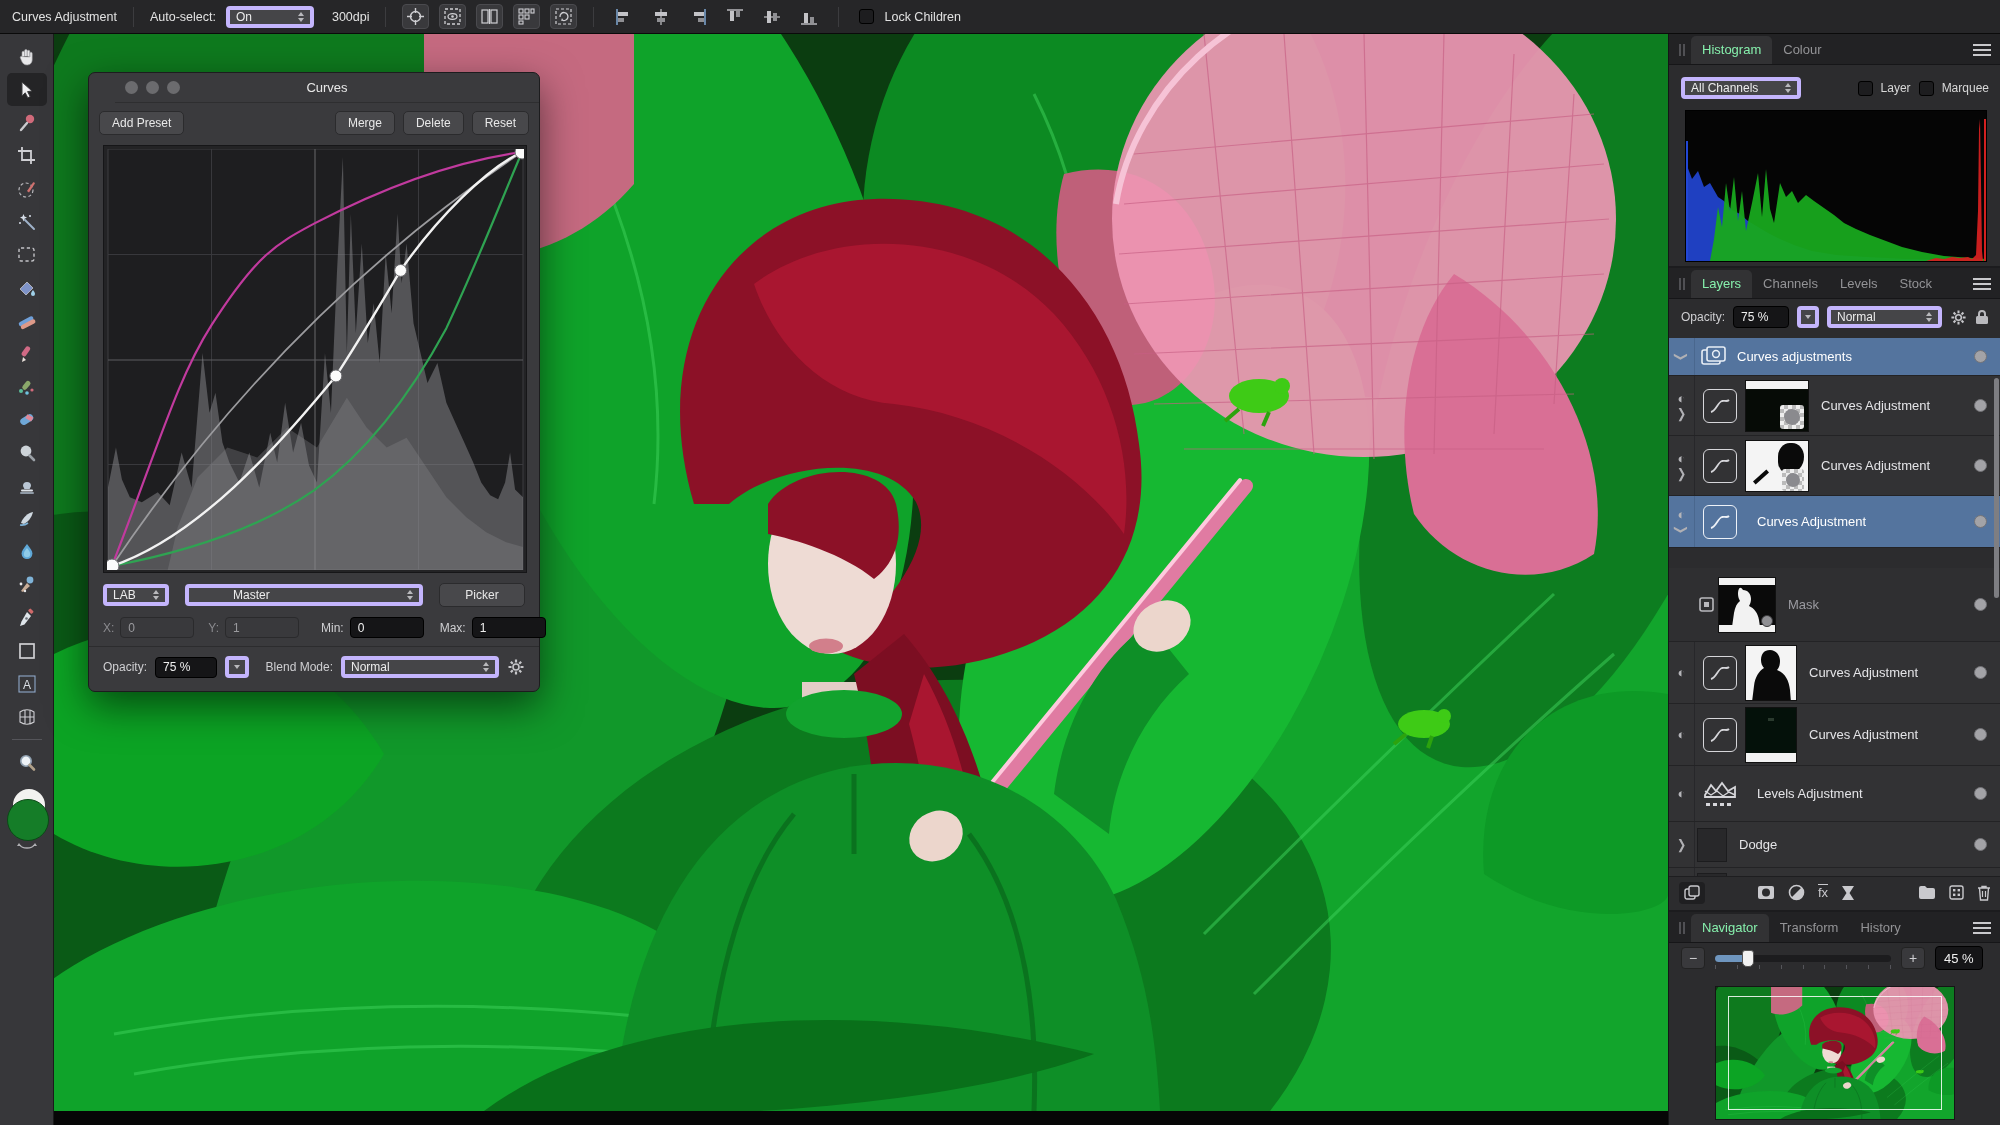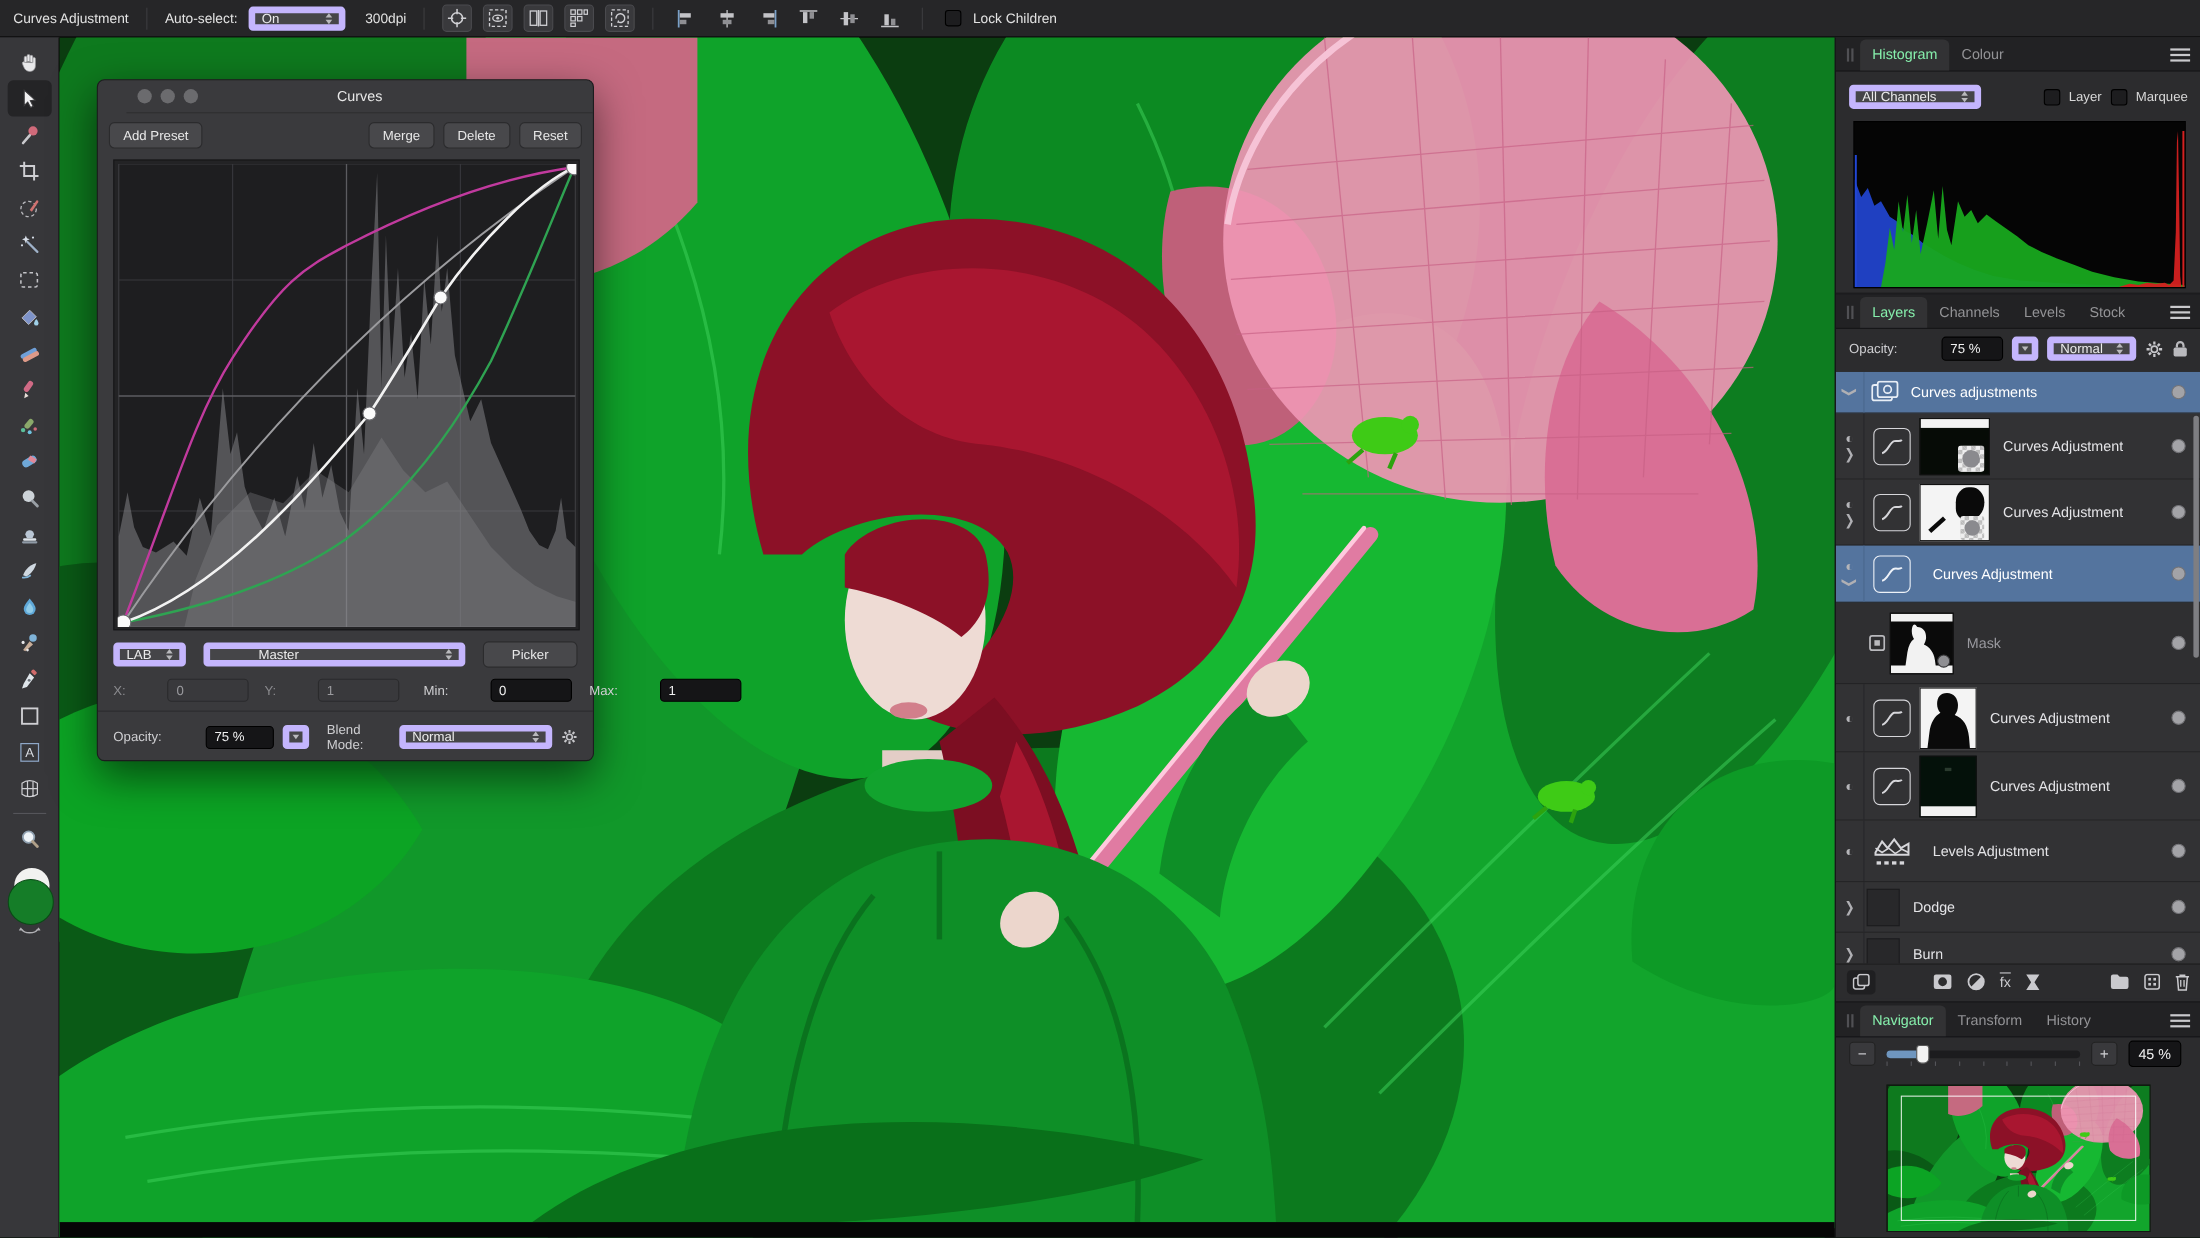--- a/index.html
+++ b/index.html
@@ -11,21 +11,21 @@
   }
   
   #topbar {
     position:absolute; left:0; top:0; width:2000px; height:34px;
     background:#262628; border-bottom:1px solid #0a0a0a;
     display:flex; align-items:center; padding-left:12px; gap:10px;
   }
   .tb-label { color:#e2e2e2; font-size:12.5px; white-space:nowrap; }
   .tb-sep { width:1px; height:20px; background:#3c3c3f; margin:0 6px; }
   .select {
-    background:#454548; border:6px solid #c4b5fd; border-radius:4px;
+    background:#454548; border:4px solid #c4b5fd; border-radius:4px;
     height:22px; display:flex; align-items:center; padding:0 6px; gap:8px;
     color:#ececec; position:relative; cursor:default;
   }
   .stepper { display:flex; flex-direction:column; gap:2px; margin-left:auto; }
   .stepper i { display:block; width:0; height:0; border-left:3.5px solid transparent; border-right:3.5px solid transparent; }
   .stepper .up { border-bottom:4px solid #b9b9bc; }
   .stepper .dn { border-top:4px solid #b9b9bc; }
   .icnbtn {
     width:27px; height:25px; background:#39393c; border:1px solid #4a4a4e; border-radius:4px;
     display:flex; align-items:center; justify-content:center;
@@ -60,21 +60,21 @@
   #cd-buttons { display:flex; align-items:center; padding:8px 10px; gap:8px; }
   .btn {
     background:#48484b; border:1px solid #2b2b2d; border-radius:5px; color:#e8e8e8;
     font-size:12px; padding:4px 12px; cursor:default; white-space:nowrap;
   }
   #cd-graph-wrap { margin:2px 14px 0 14px; width:424px; height:428px; background:#232325; border:1px solid #161618; padding:3px; }
   #cd-row2 { display:flex; align-items:center; gap:16px; padding:10px 14px 4px 14px; }
   #cd-row3 { display:flex; align-items:center; gap:6px; padding:6px 14px 8px 14px; border-bottom:1px solid #2c2c2e; }
   .fieldlabel { color:#cfcfd2; }
   .fieldlabel.dim, .dimtxt { color:#8a8a8e; }
-  .field { background:#39393c; border:1px solid #2a2a2c; border-radius:4px; height:21px; min-width:74px; display:flex; align-items:center; padding:0 7px; color:#9a9a9e;margin-left:32px; }
+  .field { background:#39393c; border:1px solid #2a2a2c; border-radius:4px; height:21px; min-width:74px; display:flex; align-items:center; padding:0 7px; color:#9a9a9e; }
   .field.black { background:#151517; color:#f0f0f0; border-color:#000; }
   #cd-row4 { display:flex; align-items:center; gap:8px; padding:9px 14px; }
   
   #rightpanel { position:absolute; left:1668px; top:34px; width:332px; height:1091px; background:#2c2c2e; border-left:1px solid #151517; }
   .tabbar { position:absolute; left:0; width:332px; height:31px; background:#222224; display:flex; align-items:flex-end; border-bottom:1px solid #161618; }
   .grip { width:14px; height:18px; margin:0 2px 5px 6px; display:flex; gap:2px; align-items:center; justify-content:center; }
   .grip i { display:block; width:2px; height:12px; background:#505054; }
   .tab { padding:6px 11px 7px 11px; color:#939396; font-size:13px; white-space:nowrap; }
   .tab.active { background:#323234; color:#86efac; border-radius:5px 5px 0 0; }
   .hamburger { margin-left:auto; margin-right:10px; margin-bottom:8px; width:18px; display:flex; flex-direction:column; gap:3px; }
@@ -714,21 +714,21 @@
           </div>
         <div class="adjicon">
             <svg width="20" height="16" viewBox="0 0 20 16">
               <path d="M1 14 C 6 13 8 4 12 3 C 15 2.4 17 4 19 2" fill="none" stroke="#eef2f8" stroke-width="1.8"></path>
             </svg>
           </div>
         <div class="llabel">Curves Adjustment</div>
         <div class="ldot"></div>
       </div>
 
-      <div class="lrow" style="height:74px; background:#2f2f31;">
+      <div class="lrow" style="height:74px; background:#2f2f31;margin-top:20px;">
         <div class="gut" style="border-right:none;"></div>
         <svg width="15" height="15" viewBox="0 0 15 15" style="margin:0 4px;">
             <rect x="1" y="1" width="13" height="13" rx="2" fill="none" stroke="#b9b9bd" stroke-width="1.6"></rect>
             <rect x="5" y="5" width="5" height="5" fill="#b9b9bd"></rect>
           </svg>
         <div class="thumb" style="width:58px; height:56px; background:#0a0a0a;">
           <div style="position:absolute; left:0; top:0; width:58px; height:7px; background:#f2f2f2;"></div>
           <div style="position:absolute; left:0; bottom:0; width:58px; height:7px; background:#f2f2f2;"></div>
           <svg width="58" height="56" viewBox="0 0 58 56" style="position:absolute; left:0; top:0;">
               <path d="M24 12c5 0 8 4 8 9 0 3-1 5-2 7 5 2 9 7 10 14l1 7H13l2-14c1-6 3-10 6-12-1-2-2-4-2-7 0-5 2-9 5-4z" fill="#f2f2f2"></path>

